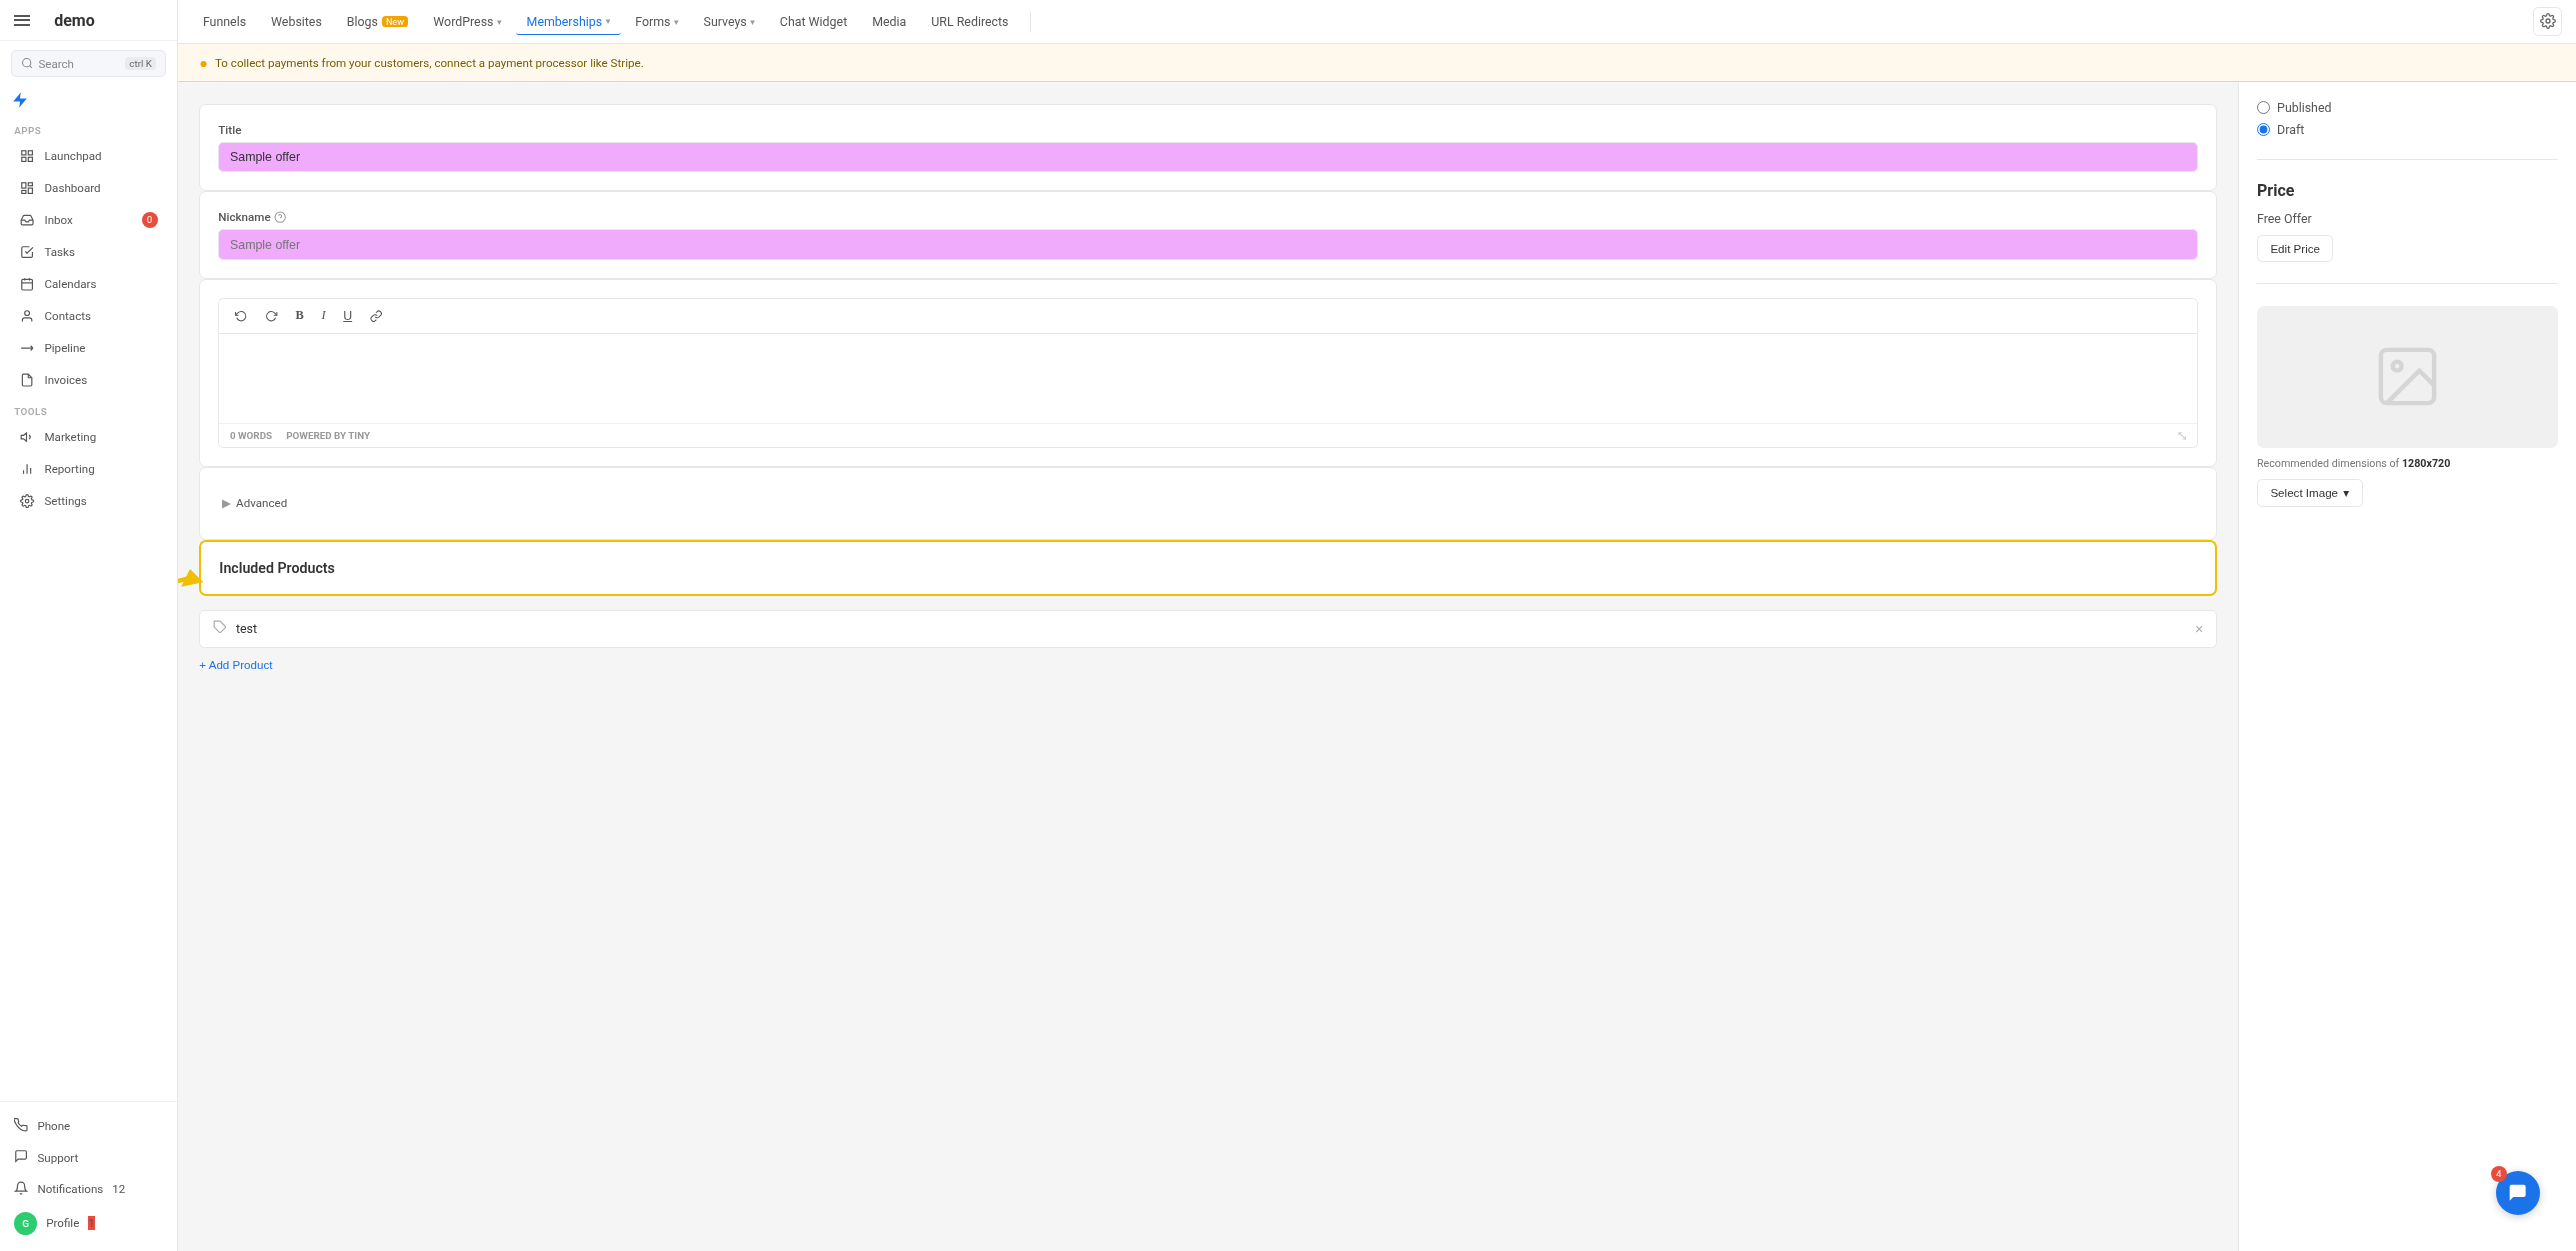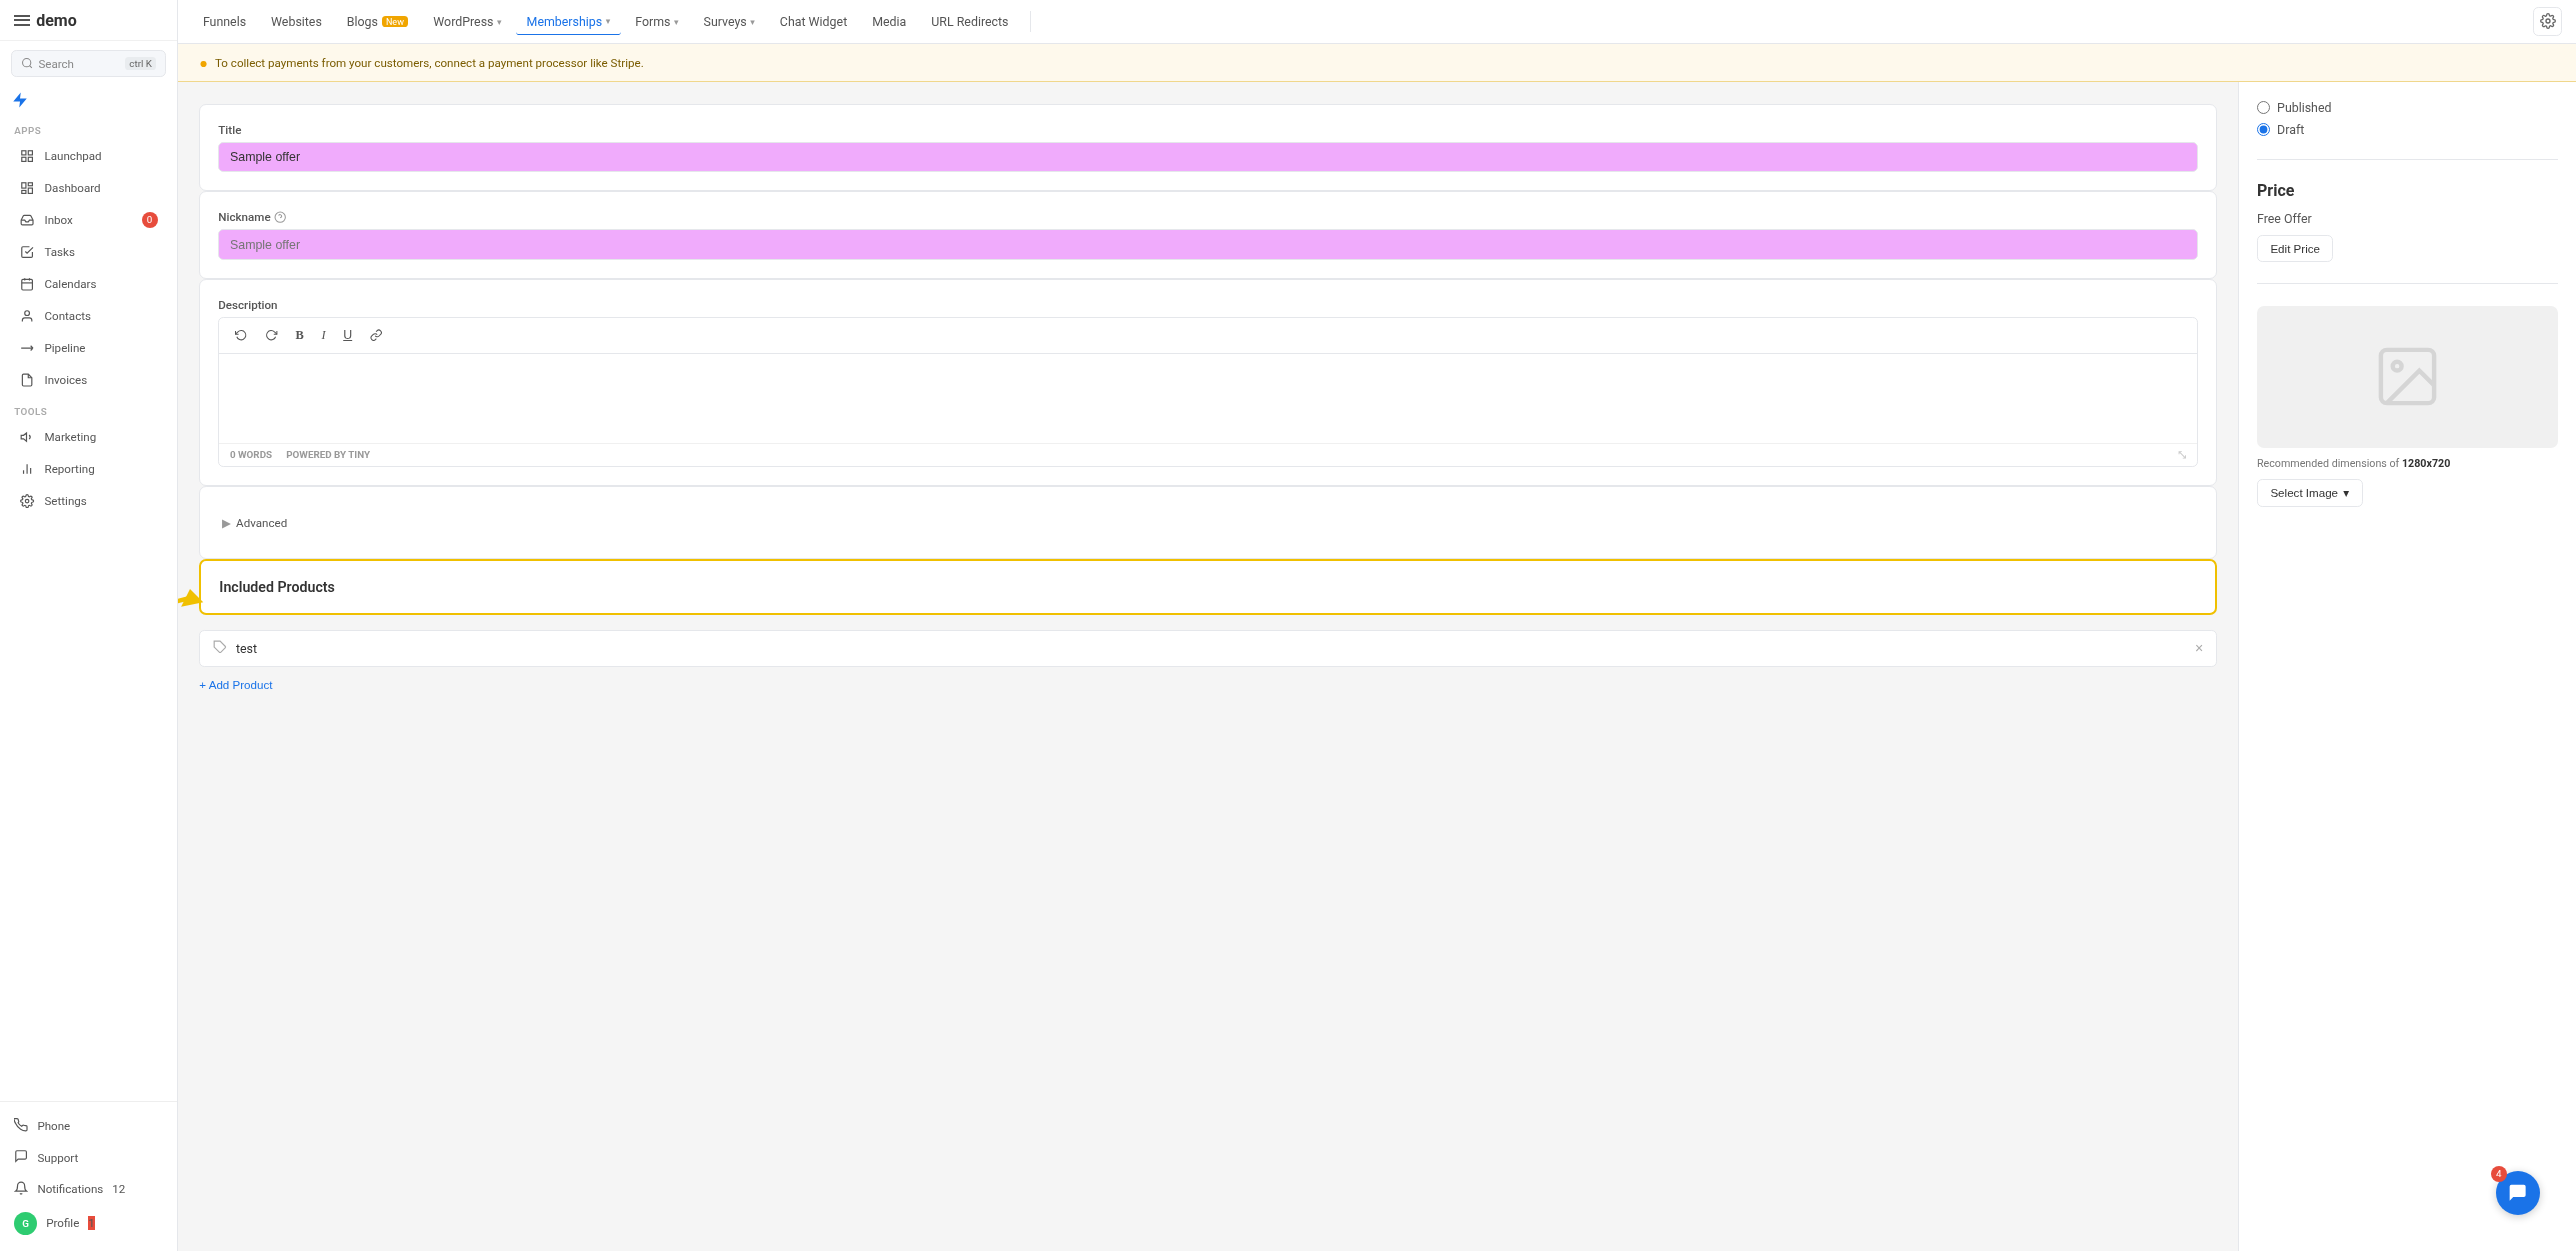--- a/index.html
+++ b/index.html
@@ -4,21 +4,21 @@
   <style>
     * { box-sizing: border-box; margin: 0; padding: 0; }
     body { font-family: -apple-system, BlinkMacSystemFont, 'Segoe UI', Roboto, sans-serif; background: #f5f5f5; color: #333; font-size: 12.4px; overflow: hidden; height: 100vh; }
 
     
     .app-container { display: flex; height: 100vh; }
     .sidebar { width: 178px; background: #fff; border-right: 0.9px solid #e5e7eb; display: flex; flex-direction: column; flex-shrink: 0; }
     .main-area { flex: 1; display: flex; flex-direction: column; overflow: hidden; }
 
     
-    .sidebar-logo { padding: 10.7px 14.2px; font-weight: 700; font-size: 16px; color: #333; border-bottom: 0.9px solid #f0f0f0; display: flex; align-items: center; gap: 6px; }
+    .sidebar-logo { padding: 10.7px 14.2px; font-weight: 700; font-size: 16px; color: #333; border-bottom: 0.9px solid #f0f0f0; display: flex; align-items: center; gap: 24px; }
     .sidebar-hamburger { cursor: pointer; display: flex; flex-direction: column; gap: 2.7px; }
     .sidebar-hamburger span { display: block; width: 16px; height: 1.8px; background: #555; }
 
     .sidebar-search { margin: 9px 10.7px; background: #f5f7fa; border: 0.9px solid #e5e7eb; border-radius: 5.3px; padding: 5.3px 9px; display: flex; align-items: center; gap: 5.3px; cursor: pointer; color: #888; font-size: 11.6px; }
     .sidebar-search .shortcut { margin-left: auto; font-size: 9.8px; background: #e9ecef; border-radius: 3.6px; padding: 0.9px 4.4px; color: #666; }
 
     .sidebar-nav-icon { margin: 5.3px 10.7px; cursor: pointer; display: flex; align-items: center; }
 
     .sidebar-section-label { font-size: 9.8px; color: #aaa; font-weight: 600; padding: 10.7px 14.2px 3.6px; text-transform: uppercase; letter-spacing: 0.05em; }
 
@@ -358,21 +358,20 @@
             <svg width="12.4" height="12.4" viewBox="0 0 24 24" fill="none" stroke="#999" stroke-width="2">
                 <circle cx="12" cy="12" r="10"></circle>
                 <path d="M9.09 9a3 3 0 015.83 1c0 2-3 3-3 3"></path>
                 <line x1="12" y1="17" x2="12.01" y2="17"></line>
               </svg>
           </div>
           <input type="text" class="form-input" placeholder="Sample offer" style="">
         </div>
 
         <div class="form-section">
-          <div class="form-label">Description</div>
           <div style="border: 0.9px solid #e5e7eb; border-radius: 5.3px; overflow: hidden;">
             <div class="editor-toolbar">
               <button class="toolbar-btn">
                 <svg width="12.4" height="12.4" viewBox="0 0 24 24" fill="none" stroke="currentColor" stroke-width="2">
                     <polyline points="1 4 1 10 7 10"></polyline>
                     <path d="M3.51 15a9 9 0 102.13-9.36L1 10"></path>
                   </svg>
               </button>
               <button class="toolbar-btn">
                 <svg width="12.4" height="12.4" viewBox="0 0 24 24" fill="none" stroke="currentColor" stroke-width="2">

